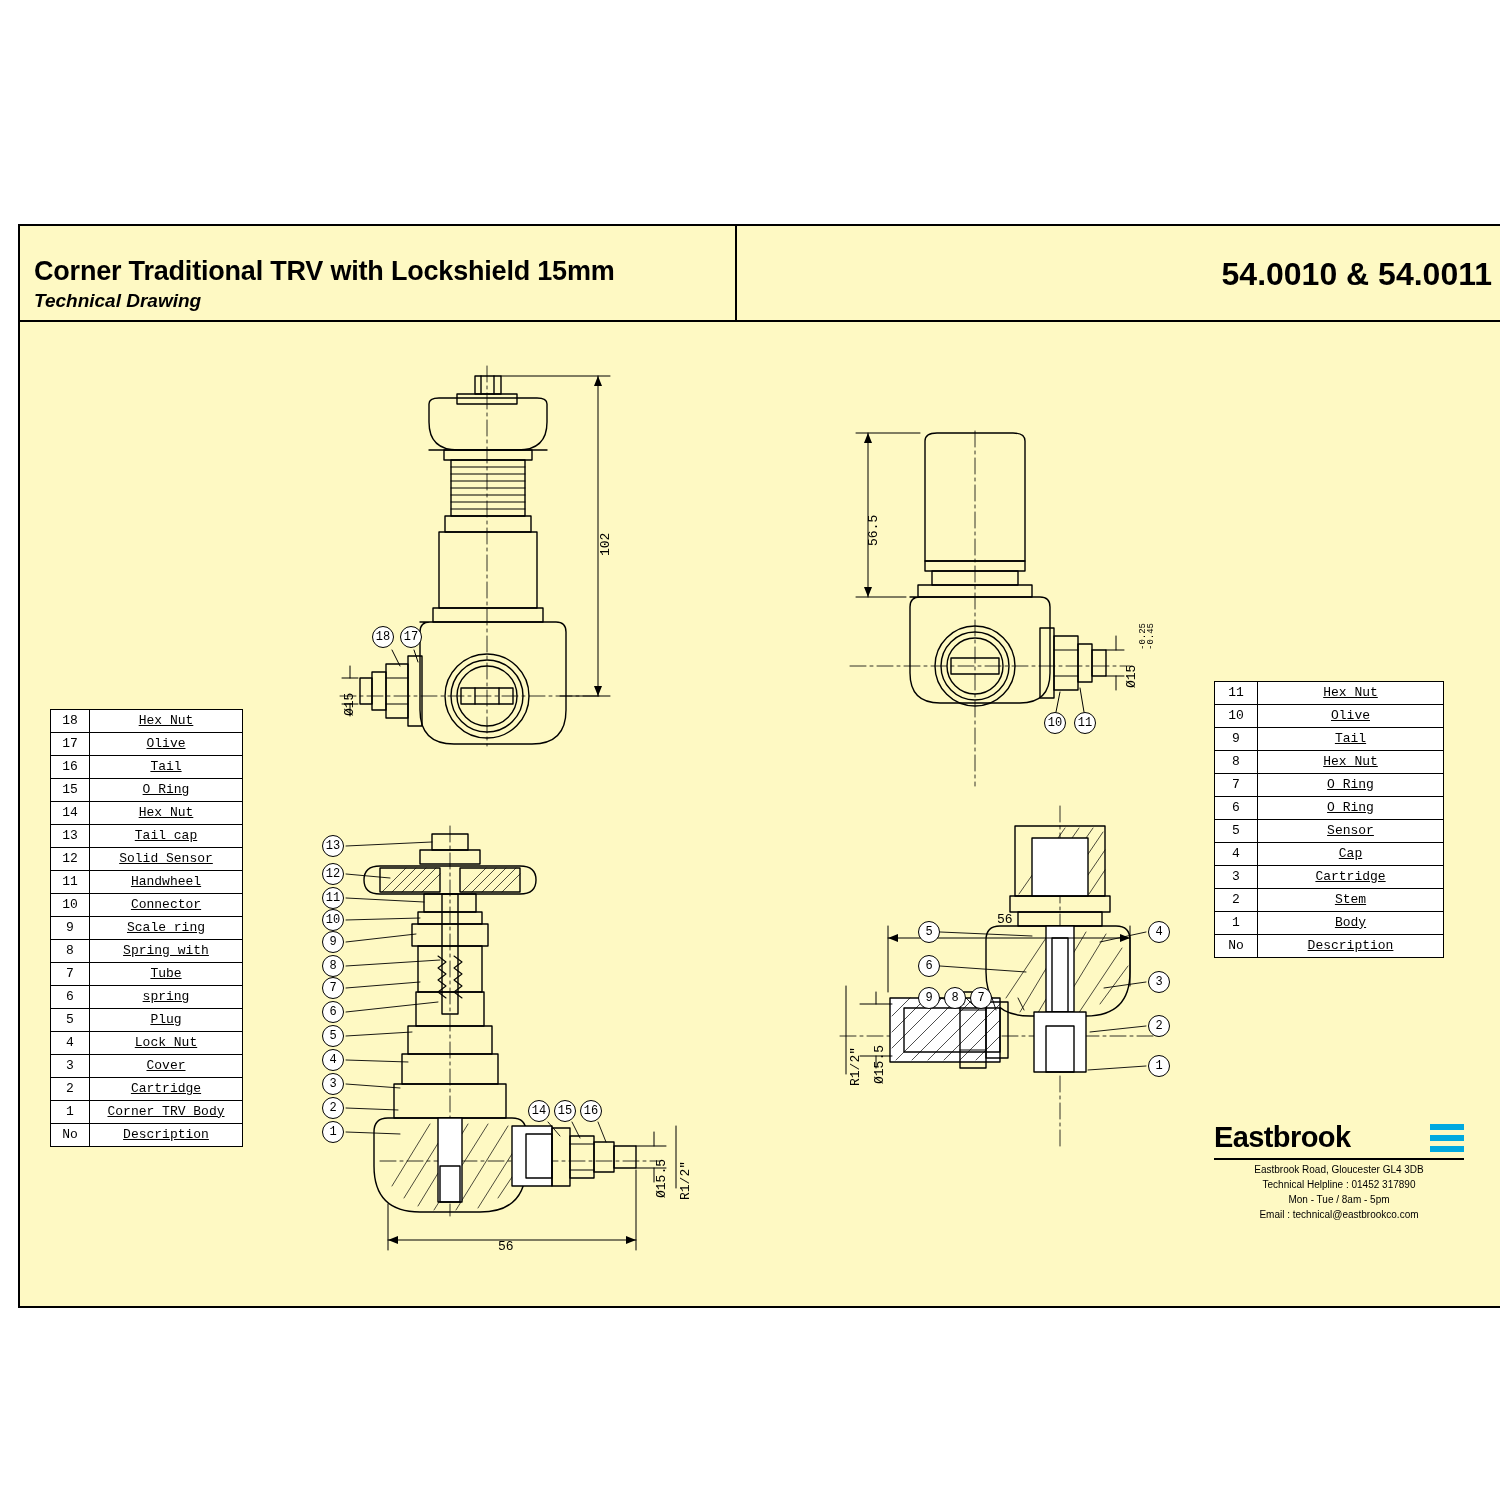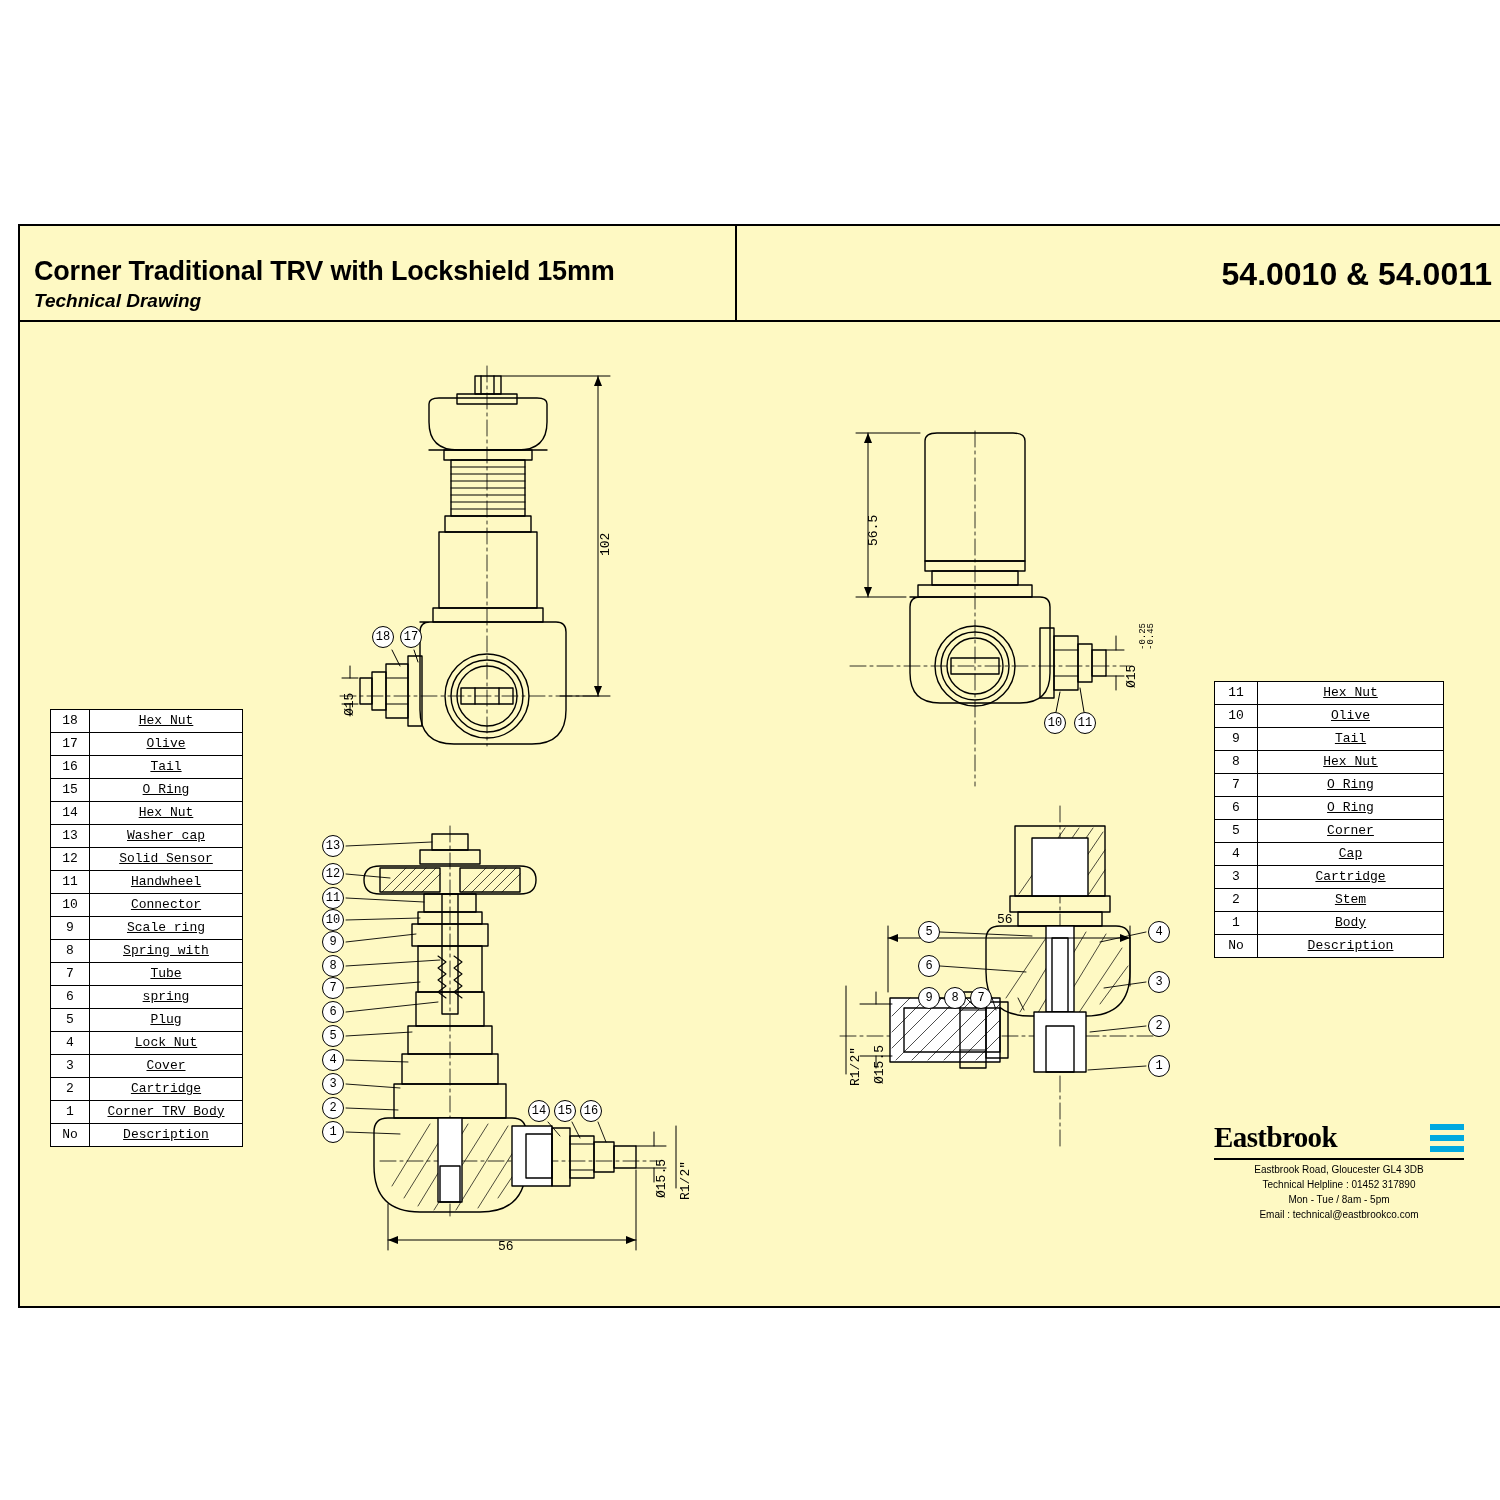--- a/index.html
+++ b/index.html
@@ -112,21 +112,20 @@
     top: 895px;
     width: 250px;
     text-align: center;
   }
   #logo-row {
     display: flex;
     align-items: center;
     justify-content: center;
     border-bottom: 2px solid #000;
     padding-bottom: 4px;
-    font-family: Liberation Serif, serif;
   }
   #logo-word {
     font-size: 29px;
     font-weight: bold;
     letter-spacing: -0.6px;
     flex: 1;
     text-align: left;
   }
   #logo-mark {
     width: 34px;
@@ -578,21 +577,21 @@
       <tr>
           <td class="num">15</td>
           <td class="desc">O Ring</td>
         </tr>
       <tr>
           <td class="num">14</td>
           <td class="desc">Hex Nut</td>
         </tr>
       <tr>
           <td class="num">13</td>
-          <td class="desc">Washer cap</td>
+          <td class="desc">Tail cap</td>
         </tr>
       <tr>
           <td class="num">12</td>
           <td class="desc">Solid Sensor</td>
         </tr>
       <tr>
           <td class="num">11</td>
           <td class="desc">Handwheel</td>
         </tr>
       <tr>
@@ -663,21 +662,21 @@
       <tr>
           <td class="num">7</td>
           <td class="desc">O Ring</td>
         </tr>
       <tr>
           <td class="num">6</td>
           <td class="desc">O Ring</td>
         </tr>
       <tr>
           <td class="num">5</td>
-          <td class="desc">Corner</td>
+          <td class="desc">Sensor</td>
         </tr>
       <tr>
           <td class="num">4</td>
           <td class="desc">Cap</td>
         </tr>
       <tr>
           <td class="num">3</td>
           <td class="desc">Cartridge</td>
         </tr>
       <tr>

